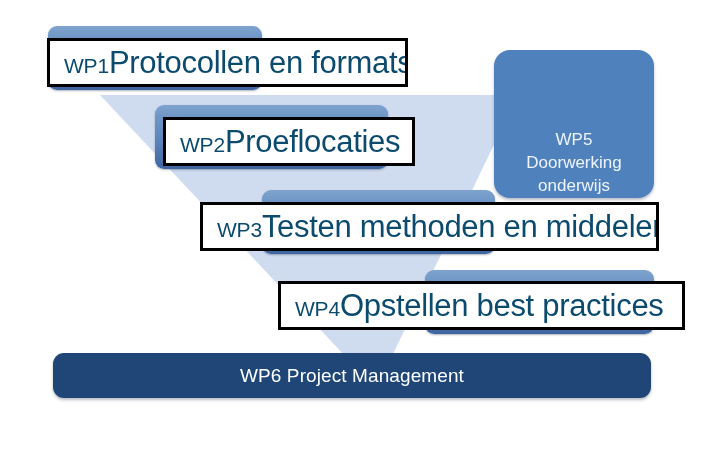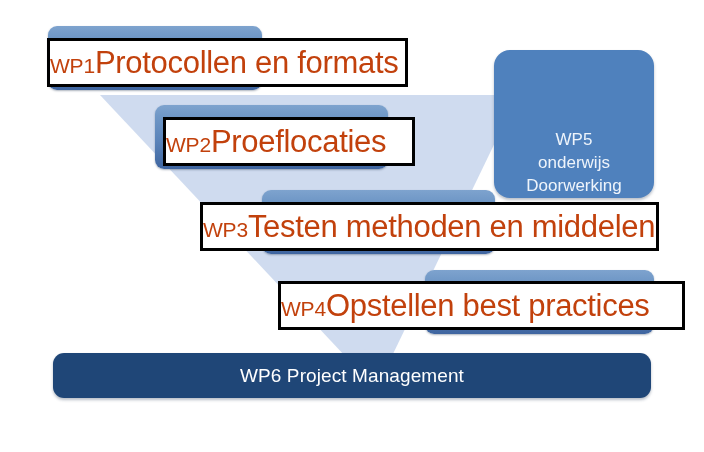--- a/index.html
+++ b/index.html
@@ -42,21 +42,22 @@
     position: absolute;
     background: #ffffff;
     border: 3px solid #000000;
     box-sizing: border-box;
     display: flex;
     align-items: center;
     white-space: nowrap;
     overflow: hidden;
   }
   .wp-label .inner {
-    color: #c2410c;
+    padding-left: 14px;
+    color: #0c4a6e;
     line-height: 1;
   }
   .wp-label .wp-code {
     font-size: 21px;
     letter-spacing: -0.2px;
   }
   .wp-label .wp-text {
     font-size: 31px;
     letter-spacing: -0.3px;
   }
@@ -123,21 +124,21 @@
 
   <div class="wp-bar" style="left:425px; top:270px; width:229px; height:64px;"></div>
   <div class="wp-label" style="left:278px; top:281px; width:407px; height:49px;">
     <span class="inner">
       <span class="wp-code">WP4</span><span class="wp-text">Opstellen best practices</span>
     </span>
   </div>
 
   <div class="wp5-box" style="left:494px; top:50px; width:160px; height:148px;">
     <span>WP5</span>
+    <span>Doorwerking</span>
     <span>onderwijs</span>
-    <span>Doorwerking</span>
   </div>
 
   <div class="wp6-bar" style="left:53px; top:353px; width:598px; height:45px;">
     <span>WP6 Project Management</span>
   </div>
 
 </div>
 
 </body></html>

